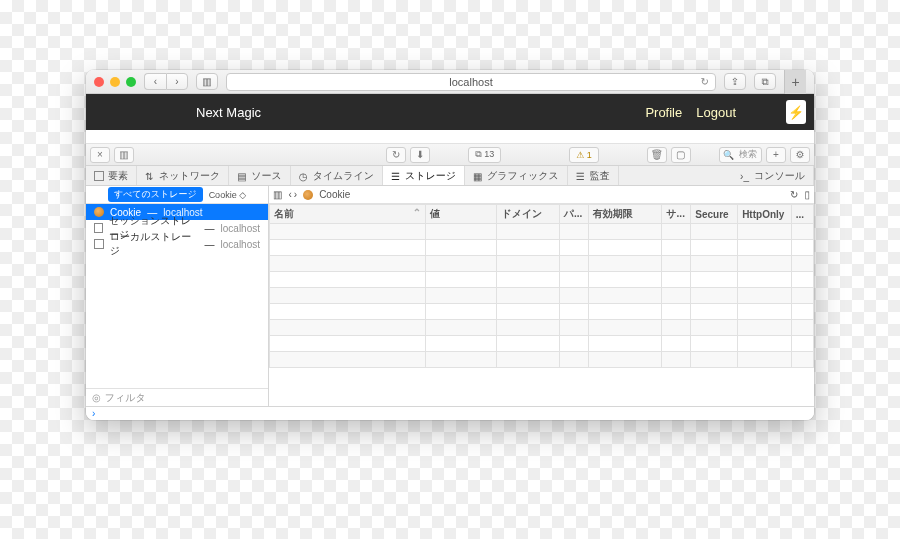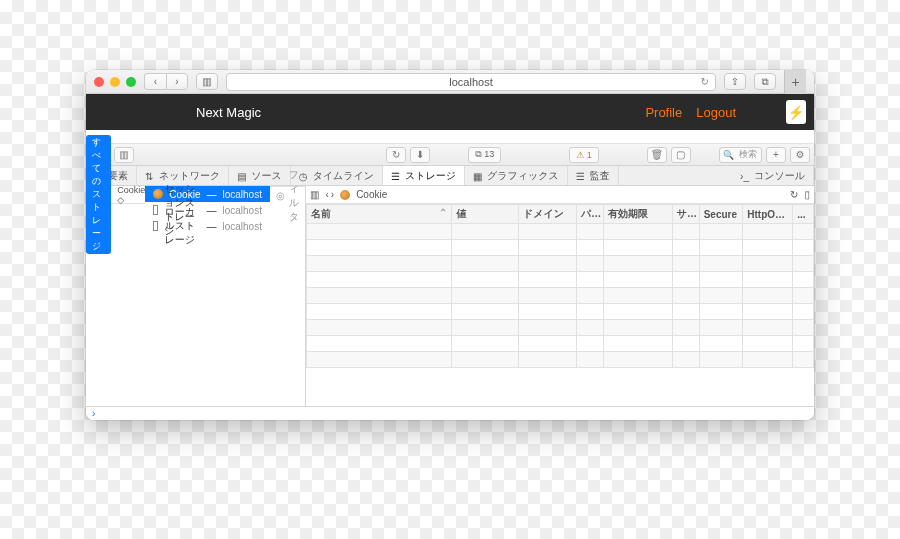--- a/index.html
+++ b/index.html
@@ -31,35 +31,35 @@
   .urlbar {
     flex:1; height:18px; background:#fff; border:1px solid #cacaca; border-radius:4px;
     display:flex; align-items:center; justify-content:center; font-size:11px; color:#555; position:relative;
   }
   .urlbar .reload{position:absolute;right:6px;color:#888;font-size:10px}
   .newtab { width:22px; height:24px; background:#d8d8d8; border-left:1px solid #c3c3c3;
     display:flex;align-items:center;justify-content:center;color:#666;font-size:14px;cursor:pointer;}
   
   .page { height: 36px; background:#2a2a2a; color:#fff; display:flex; align-items:center; padding:0 78px 0 110px; font-size:13px; position:relative;}
   .page .spacer{flex:1}
-  .page a{color:#f97316;margin-left:14px;cursor:pointer}
+  .page a{color:#fef9c3;margin-left:14px;cursor:pointer}
   .bolt { position:absolute; right:8px; top:6px; width:20px; height:24px; background:#fff; border-radius:3px;
     display:flex;align-items:center;justify-content:center;color:#000;font-size:13px;}
   .whitestrip{height:14px;background:#fff;border-bottom:1px solid #e2e2e2}
   
   .devtools{flex:1;display:flex;flex-direction:column;background:#f3f3f3;font-size:10px;color:#444}
   .dt-top{height:22px;border-bottom:1px solid #d3d3d3;display:flex;align-items:center;padding:0 4px;gap:4px;background:linear-gradient(#f6f6f6,#ebebeb)}
   .dt-top .sq{width:20px;height:16px;border:1px solid #cfcfcf;border-radius:3px;background:#fafafa;display:flex;align-items:center;justify-content:center;color:#777;font-size:10px;cursor:pointer}
   .dt-top .pill{border:1px solid #cfcfcf;border-radius:3px;height:16px;padding:0 6px;display:flex;align-items:center;background:#fafafa;font-size:9px;color:#666}
   .dt-tabs{height:20px;border-bottom:1px solid #d3d3d3;display:flex;align-items:stretch;background:#efefef}
   .dt-tab{padding:0 8px;display:flex;align-items:center;gap:4px;border-right:1px solid #dcdcdc;color:#555;cursor:pointer}
   .dt-tab.active{background:#fff;color:#222}
   .dt-tab svg,.dt-tab .ic{width:10px;height:10px}
   .dt-body{flex:1;display:flex;background:#fff}
-  .sidebar{width:220px;border-right:1px solid #d6d6d6;display:flex;flex-direction:row;background:#fff}
+  .sidebar{width:183px;border-right:1px solid #d6d6d6;display:flex;flex-direction:column;background:#fff}
   .side-top{height:18px;border-bottom:1px solid #e1e1e1;display:flex;align-items:center;justify-content:center;gap:6px}
   .chip{background:#0a7aff;color:#fff;border-radius:3px;padding:1px 6px;font-size:9px}
   .side-top .ck{font-size:9px;color:#555}
   .side-items{flex:1}
   .side-item{height:16px;display:flex;align-items:center;padding:0 8px;gap:6px;font-size:10px;color:#333;cursor:pointer}
   .side-item.sel{background:#0a7aff;color:#fff}
   .side-item .host{color:inherit;opacity:.9}
   .side-item .host.dim{color:#888}
   .ci{width:10px;height:10px;display:inline-block}
   .side-filter{height:18px;border-top:1px solid #e1e1e1;display:flex;align-items:center;padding:0 6px;color:#999;gap:4px}

